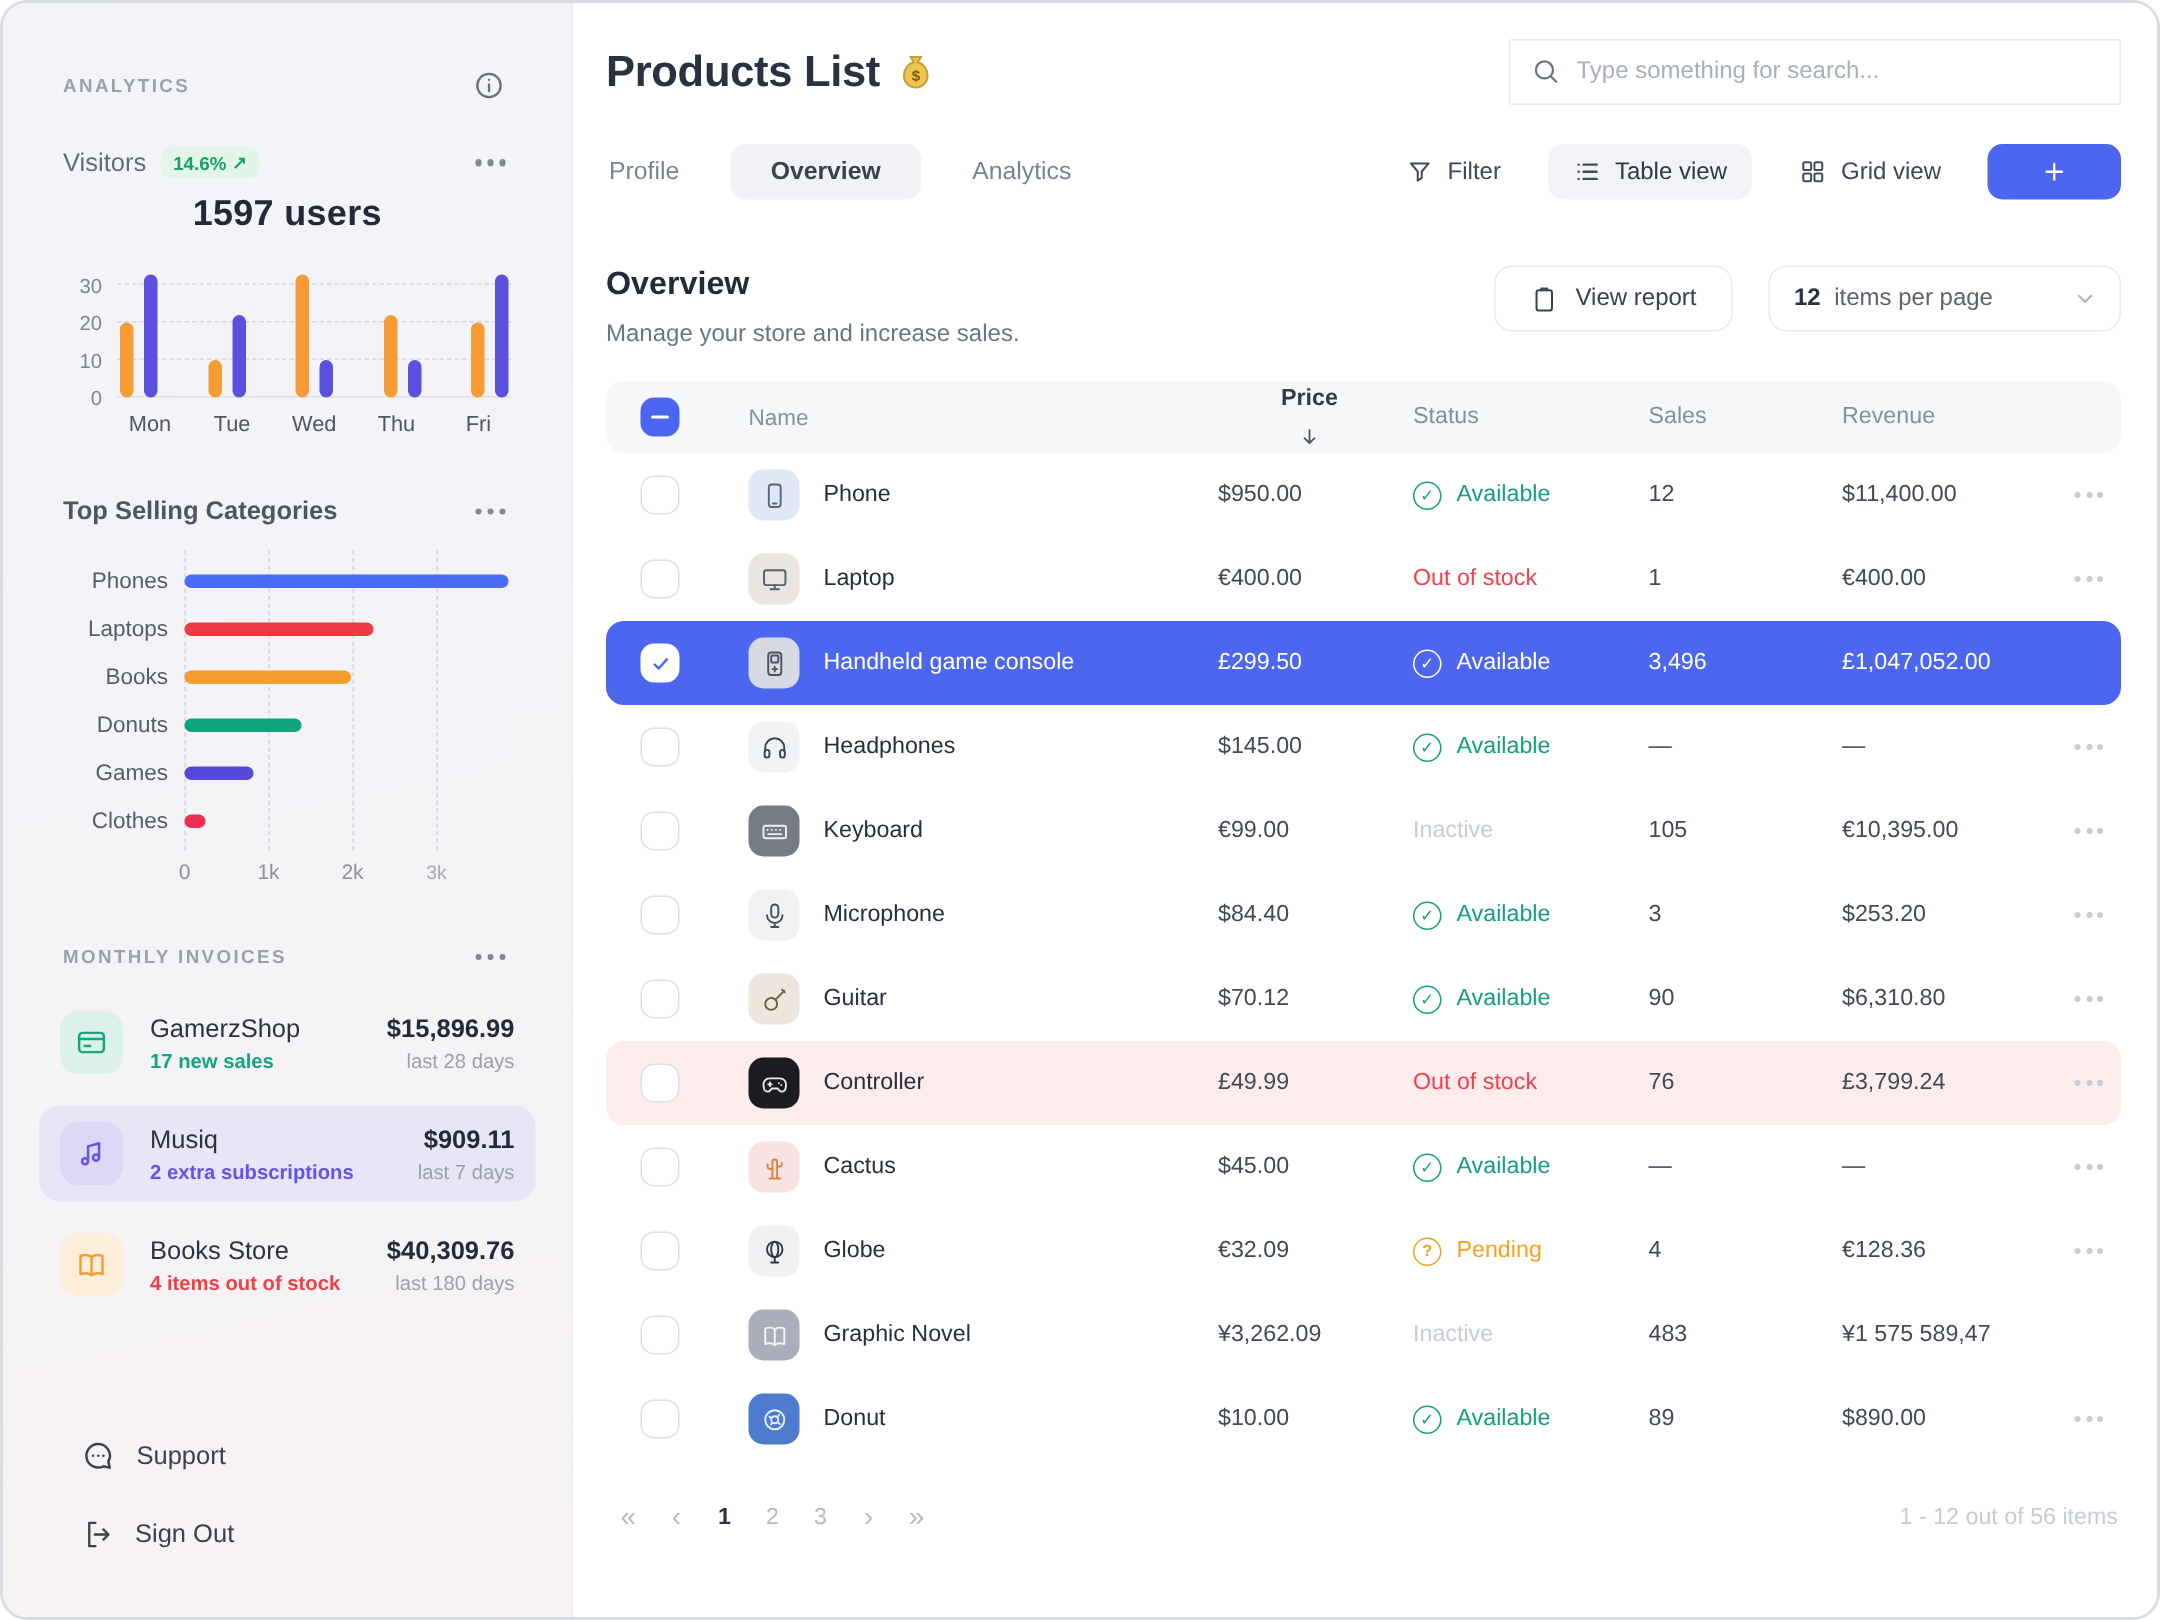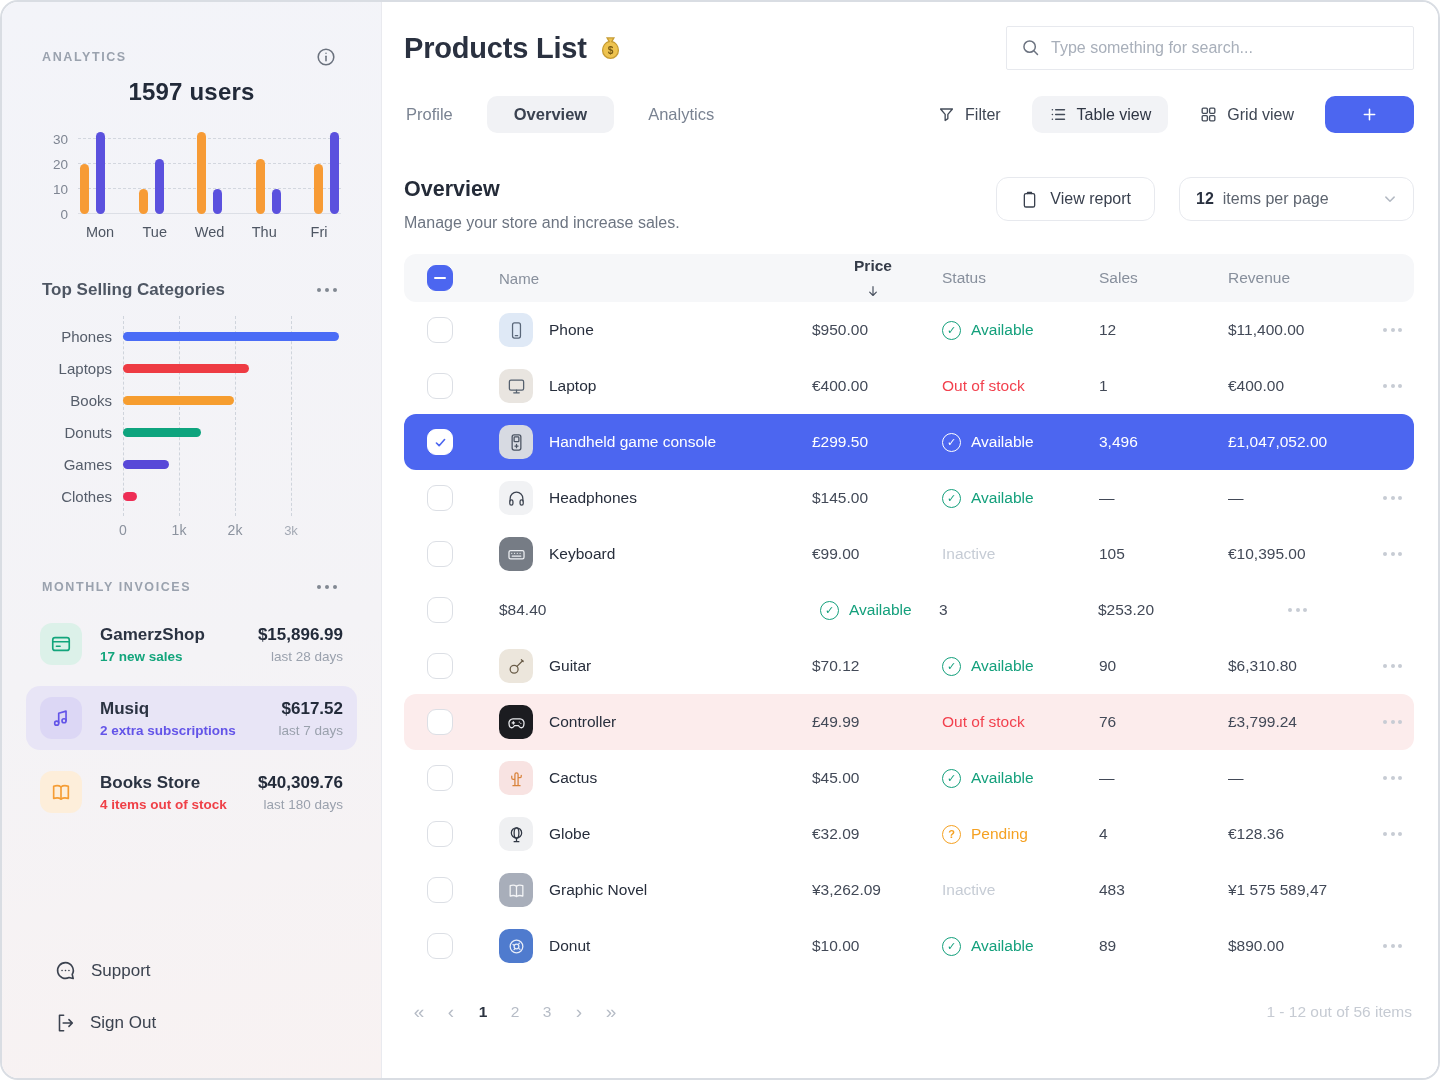--- a/index.html
+++ b/index.html
@@ -48,21 +48,21 @@
   .cbar { height:9px; border-radius:5px; margin-left:11px; }
   .cxlab { position:absolute; bottom:0; transform:translateX(-50%); font-size:14px; color:#8b929e; }
   .cxlab.small { font-size:13px; color:#a4aab5; }
 
   .inv-row { margin-top:42px; }
   .invoices { margin:18px 24px 0 24px; }
   .inv-card { display:flex; align-items:center; padding:11px 14px; border-radius:14px; margin-bottom:10px; }
   .inv-card.highlight { background:#e8e5f6; }
   .inv-icon { width:42px; height:42px; border-radius:12px; display:flex; align-items:center; justify-content:center; flex:0 0 42px; }
   .inv-mid { margin-left:18px; flex:1; }
-  .inv-name { font-size:17px; font-weight:700; color:#2b3342; }
+  .inv-name { font-size:17px; font-weight:400; color:#2b3342; }
   .inv-note { font-size:13.5px; font-weight:600; margin-top:4px; }
   .inv-right { text-align:right; }
   .inv-amount { font-size:17px; font-weight:700; color:#232b3a; }
   .inv-period { font-size:13.5px; color:#9aa1ad; margin-top:4px; }
 
   .side-bottom { margin-top:auto; padding-left:52px; display:flex; flex-direction:column; gap:30px; }
   .side-link { display:flex; align-items:center; gap:14px; color:#4a515e; cursor:pointer; }
   .side-link span { font-size:17px; color:#3b424f; }
 
   
@@ -155,20 +155,30 @@
       <span class="spacer"></span>
       <span class="icon-btn" id="info-icon">
           <svg width="22" height="22" viewBox="0 0 24 24" fill="none" stroke="currentColor" stroke-width="1.7" stroke-linecap="round" stroke-linejoin="round">
             <circle cx="12" cy="12" r="8.5"></circle>
             <path d="M12 11.2v4.8"></path>
             <path d="M12 7.9h.01"></path>
           </svg>
         </span>
     </div>
 
+    <div class="side-row visitors-row">
+      <span class="visitors-label">Visitors</span>
+      <span class="badge">14.6% ↗</span>
+      <span class="spacer"></span>
+      <span class="dots">
+          <i></i>
+          <i></i>
+          <i></i>
+        </span>
+    </div>
     <div class="users-value">1597 users</div>
 
     <div class="vchart" id="visitors-chart">
         <div class="vylabels">
           <span style="bottom: 92.5455px; position: absolute;">30</span>
           <span style="bottom: 67.697px; position: absolute;">20</span>
           <span style="bottom: 42.8485px; position: absolute;">10</span>
           <span style="bottom: 18px; position: absolute;">0</span>
         </div>
         <div class="vplot">
@@ -286,21 +296,21 @@
               <path d="M9.5 17.5V6.8l8-2.3v10.4"></path>
               <circle cx="7.3" cy="17.6" r="2.2"></circle>
               <circle cx="15.3" cy="15" r="2.2"></circle>
             </svg>
           </span>
           <span class="inv-mid">
             <span class="inv-name" style="display:block">Musiq</span>
             <span class="inv-note" style="display:block;color:#6354e8">2 extra subscriptions</span>
           </span>
           <span class="inv-right">
-            <span class="inv-amount" style="display:block">$617.52</span>
+            <span class="inv-amount" style="display:block">$909.11</span>
             <span class="inv-period" style="display:block">last 7 days</span>
           </span>
         </div>
         <div class="inv-card">
           <span class="inv-icon" style="background:#fdeeda;color:#f59d35">
             <svg width="22" height="22" viewBox="0 0 24 24" fill="none" stroke="currentColor" stroke-width="1.8" stroke-linecap="round" stroke-linejoin="round">
               <path d="M12 6.5C10 5 7 4.8 4 5.8V19c3-1 6-.8 8 .7 2-1.5 5-1.7 8-.7V5.8c-3-1-6-.8-8 .7z"></path>
               <path d="M12 6.5v13.2"></path>
             </svg>
           </span>
@@ -584,20 +594,29 @@
                 <i></i>
                 <i></i>
                 <i></i>
               </span>
             </div>
           </div>
           <div class="trow">
             <div class="cell c-check">
               <span class="checkbox"></span>
             </div>
+            <div class="cell c-name">
+              <span class="prod-icon" style="background:#f0f1f3;color:#454d5a">
+                <svg width="19" height="19" viewBox="0 0 24 24" fill="none" stroke="currentColor" stroke-width="1.6" stroke-linecap="round" stroke-linejoin="round">
+                  <rect x="9" y="2.5" width="6" height="11" rx="3"></rect>
+                  <path d="M5.5 11.5a6.5 6.5 0 0 0 13 0M12 18v3.5M9 21.5h6"></path>
+                </svg>
+              </span>
+              <span class="prod-name">Microphone</span>
+            </div>
             <div class="cell c-price">$84.40</div>
             <div class="cell c-status st-available">
               <span class="sicon">✓</span>
               <span>Available</span>
             </div>
             <div class="cell c-sales">3</div>
             <div class="cell c-revenue">$253.20</div>
             <div class="cell c-menu">
               <span class="dots row-dots">
                 <i></i>

